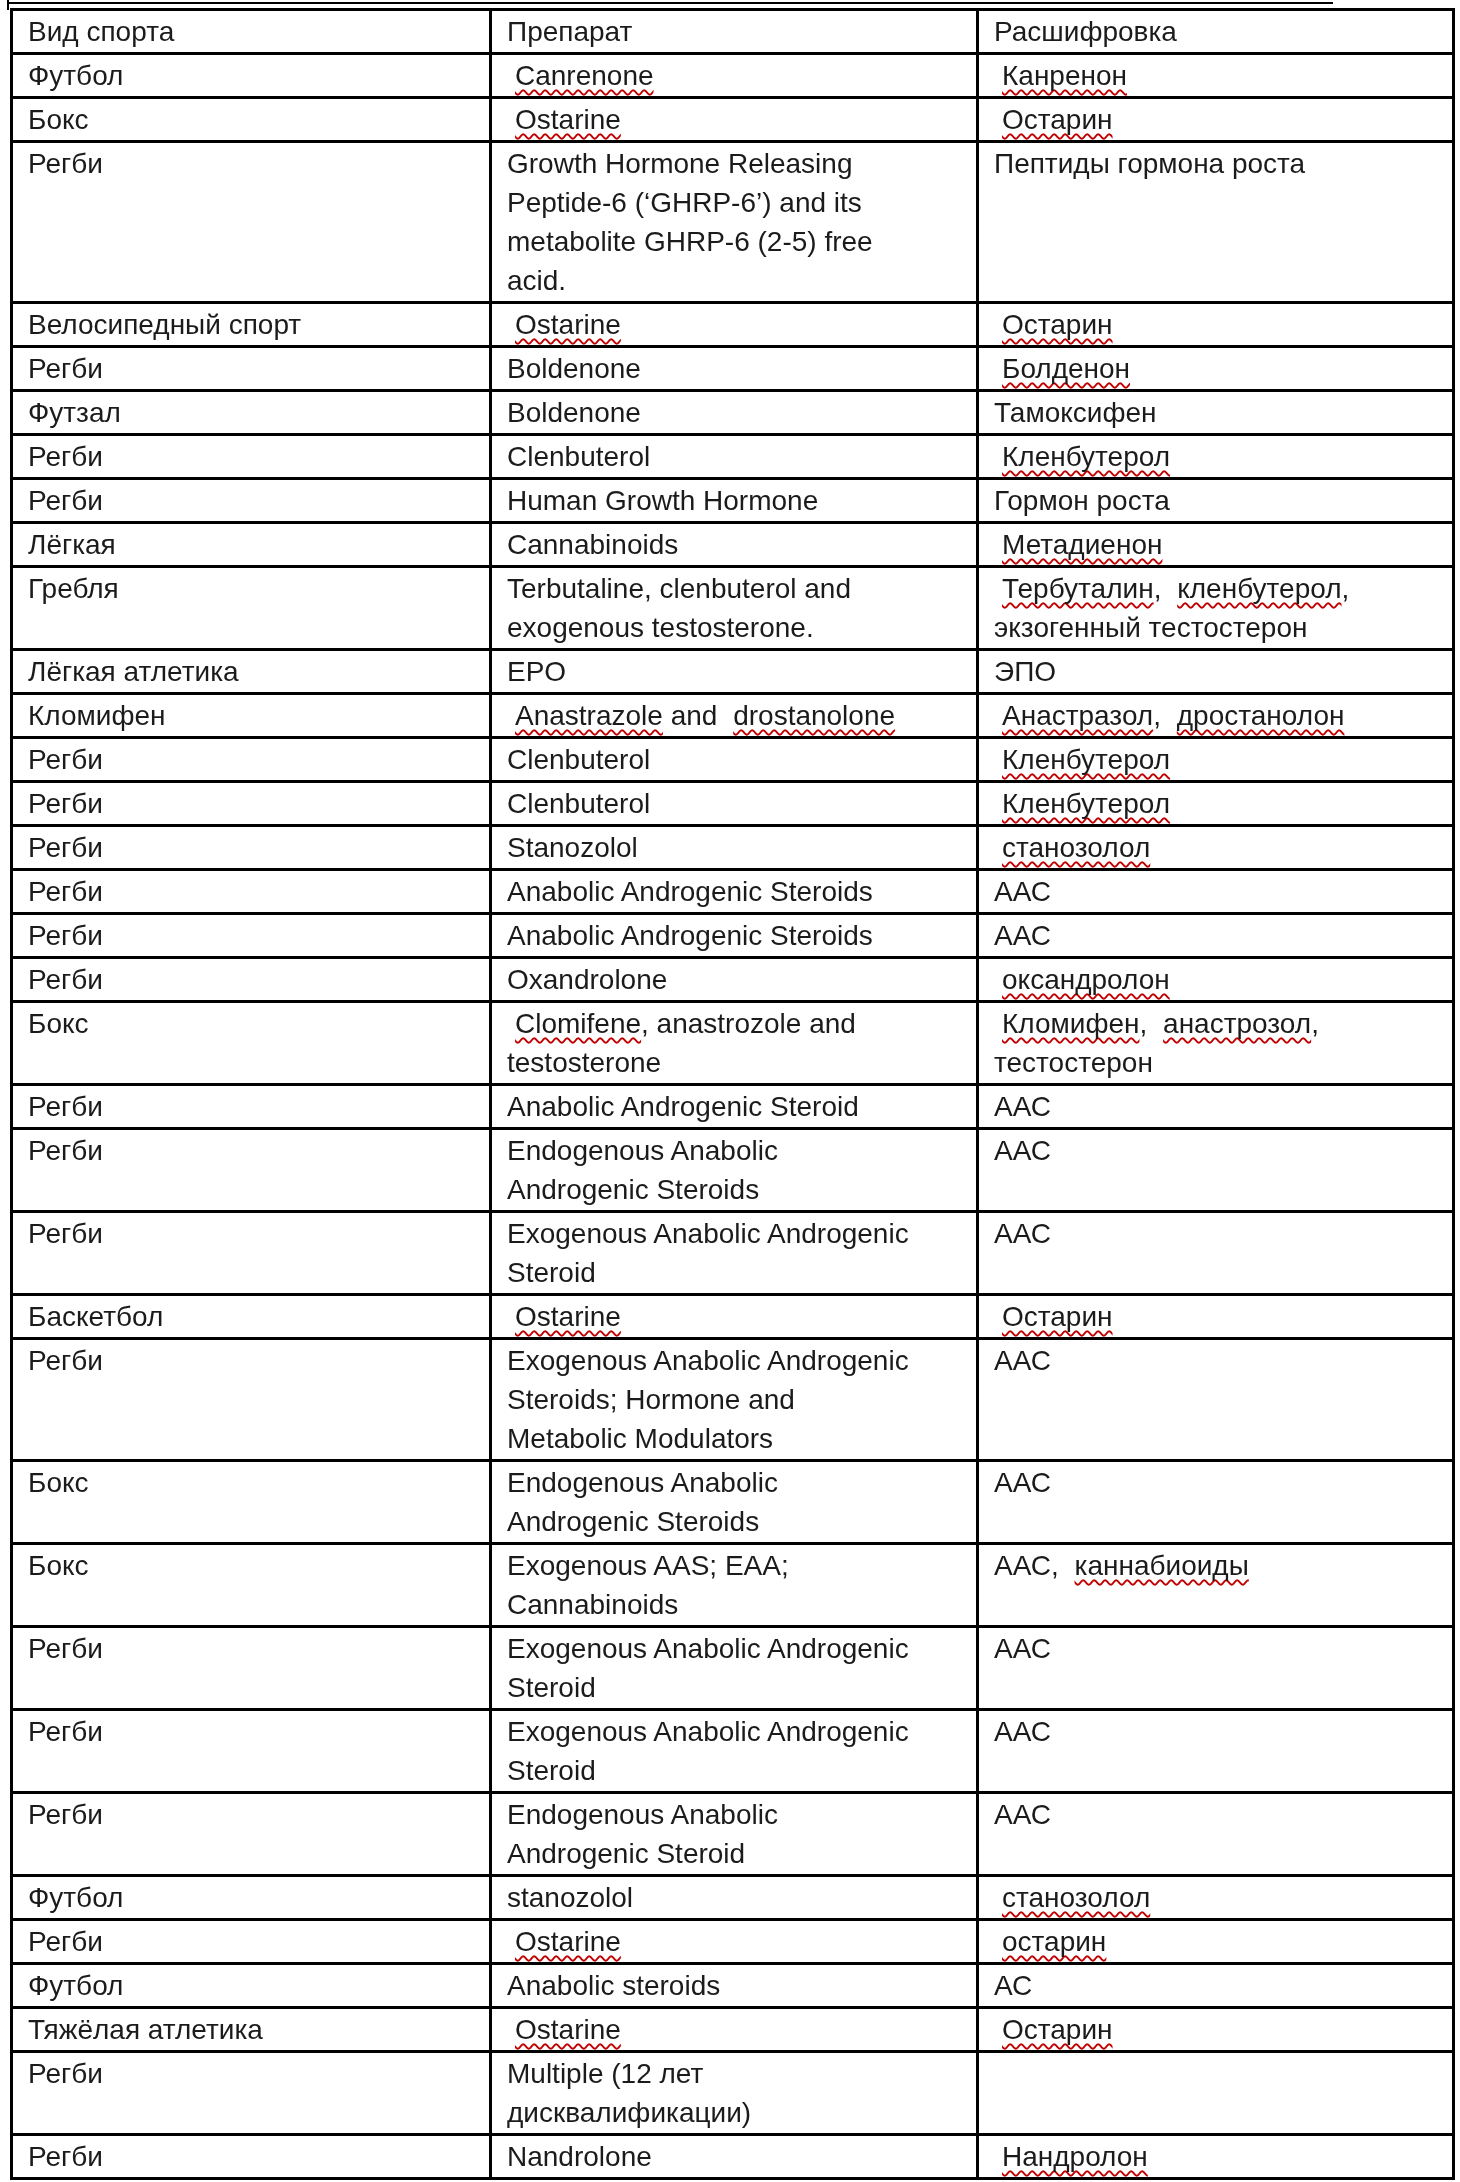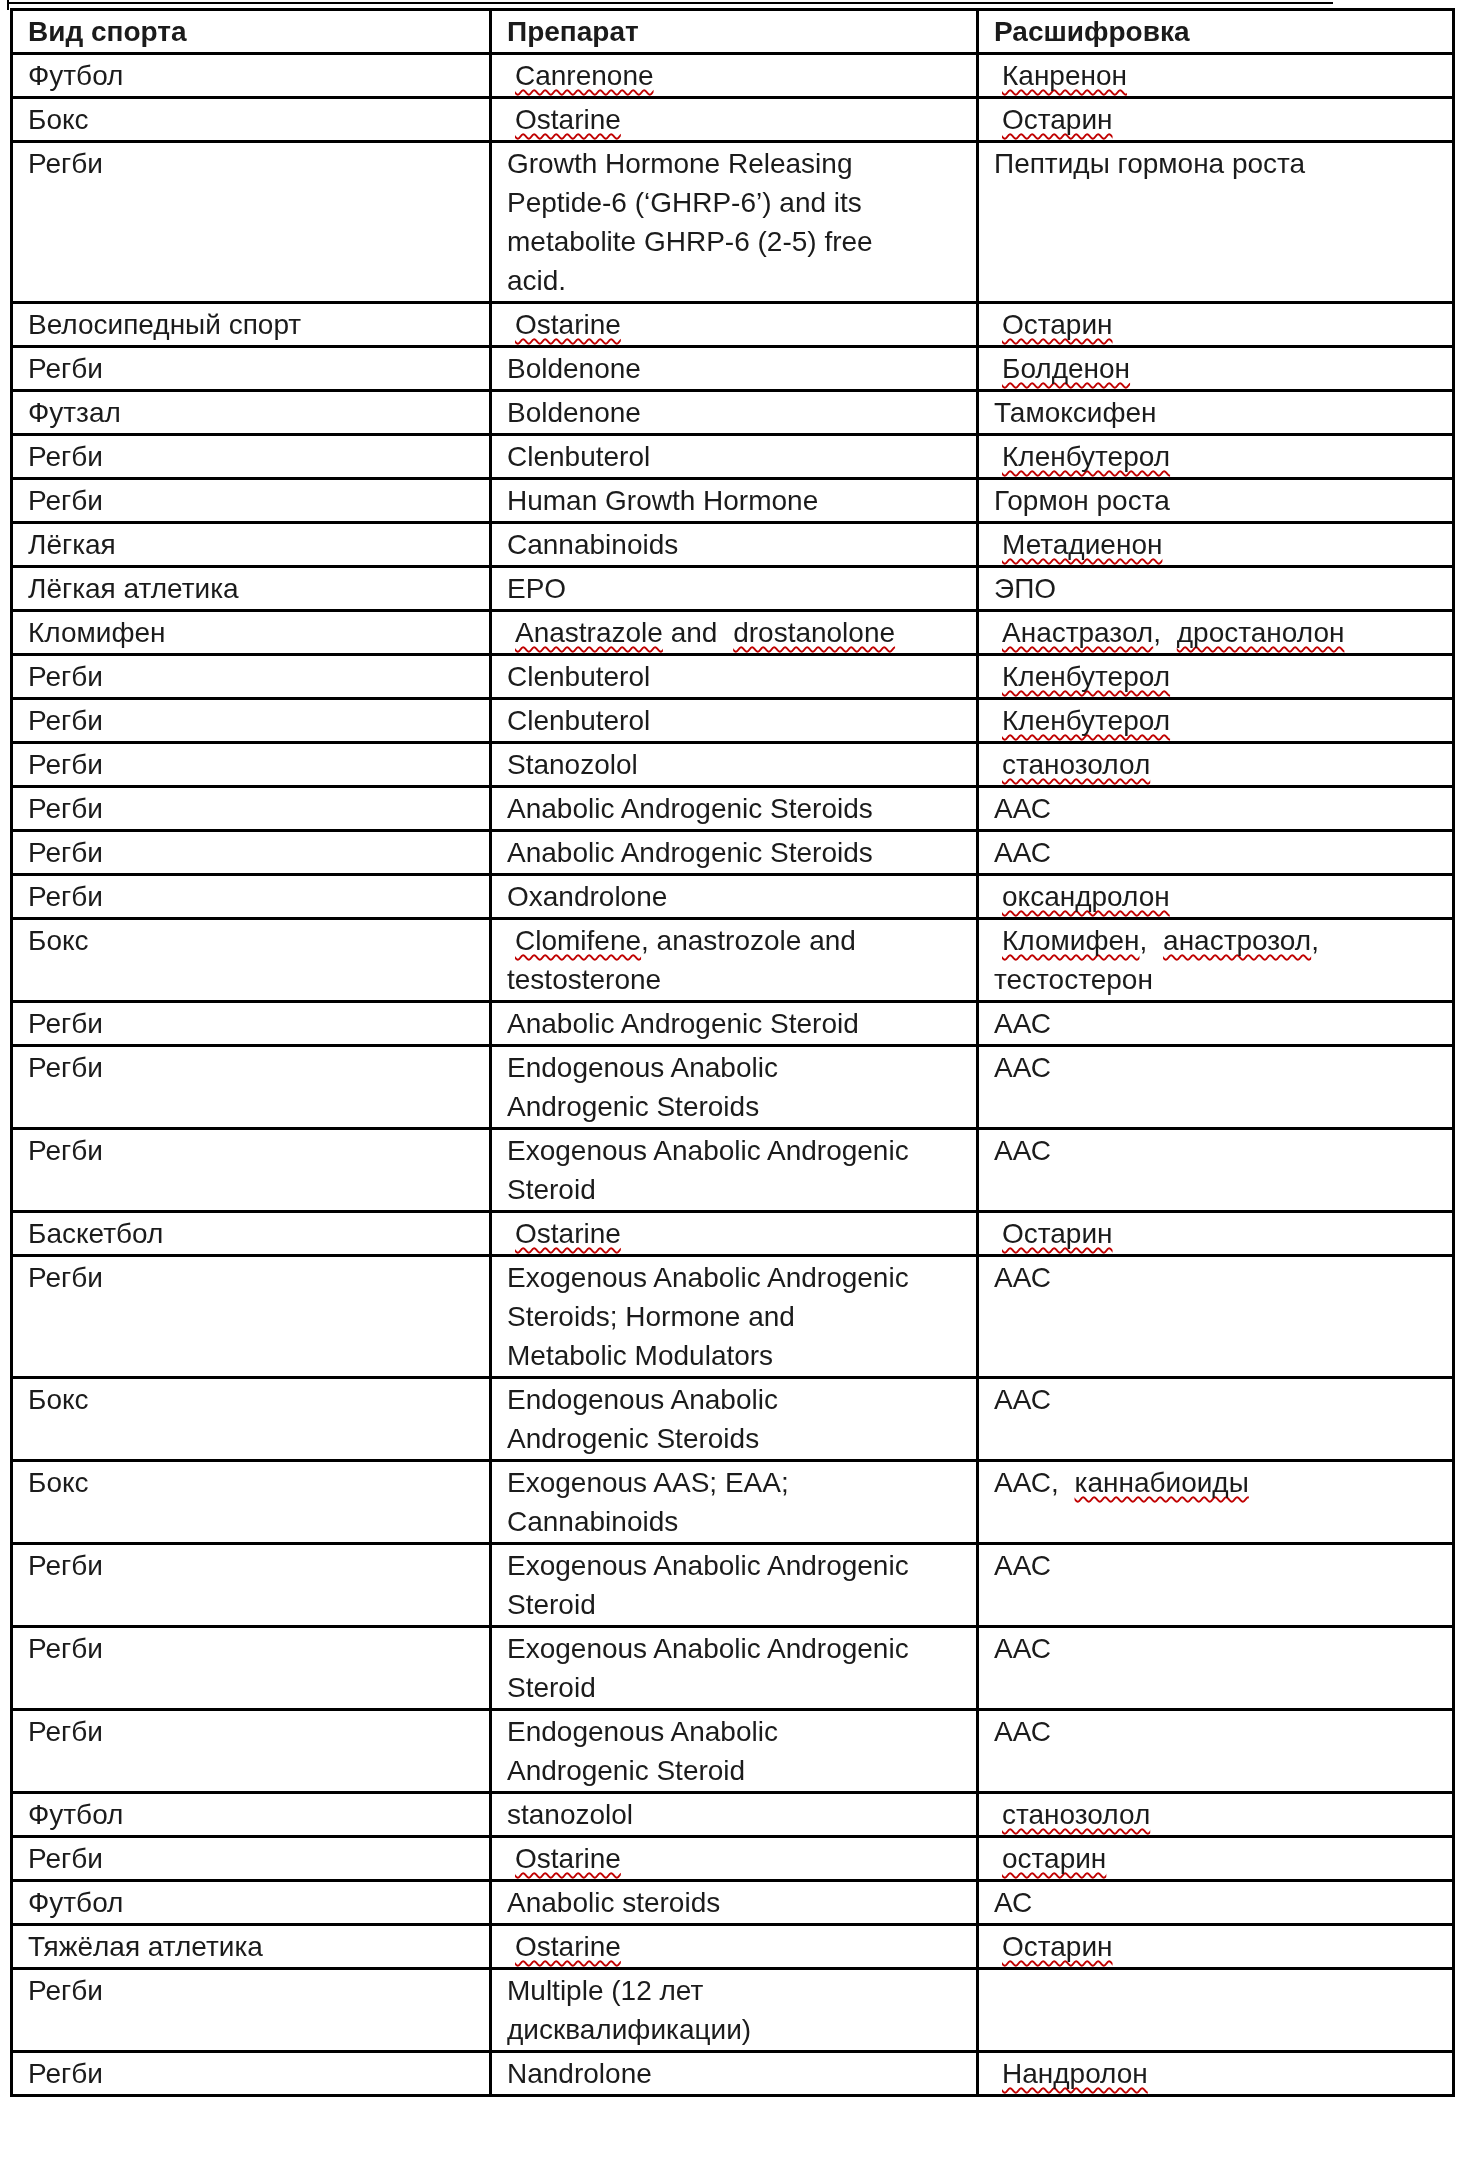--- a/index.html
+++ b/index.html
@@ -45,21 +45,21 @@
     border: 3px solid #000000;
     padding: 1px 8px 1px 15px;
     font-size: 28px;
     line-height: 39px;
     vertical-align: top;
     text-align: left;
     white-space: pre-wrap;
     word-wrap: break-word;
   }
   .doc-table th {
-    font-weight: bold;
+    font-weight: normal;
   }
   .sq {
     text-decoration: underline;
     text-decoration-style: wavy;
     text-decoration-color: #c00000;
     text-decoration-thickness: 2px;
     text-underline-offset: 4px;
     text-decoration-skip-ink: none;
     margin-left: 8px;
   }
@@ -134,20 +134,27 @@
     <td><span>Human Growth Hormone</span></td>
     <td><span>Гормон роста</span></td>
   </tr>
 
   <tr>
     <td><span>Лёгкая</span></td>
     <td><span>Cannabinoids</span></td>
     <td><span class="sq">Метадиенон</span></td>
   </tr>
 
+  <tr>
+    <td><span>Гребля</span></td>
+    <td><span>Terbutaline, clenbuterol and
+exogenous testosterone.</span></td>
+    <td><span class="sq">Тербуталин</span><span>, </span><span class="sq">кленбутерол</span><span>,
+экзогенный тестостерон</span></td>
+  </tr>
 
   <tr>
     <td><span>Лёгкая атлетика</span></td>
     <td><span>EPO</span></td>
     <td><span>ЭПО</span></td>
   </tr>
 
   <tr>
     <td><span>Кломифен</span></td>
     <td><span class="sq">Anastrazole</span><span> and </span><span class="sq">drostanolone</span></td>

